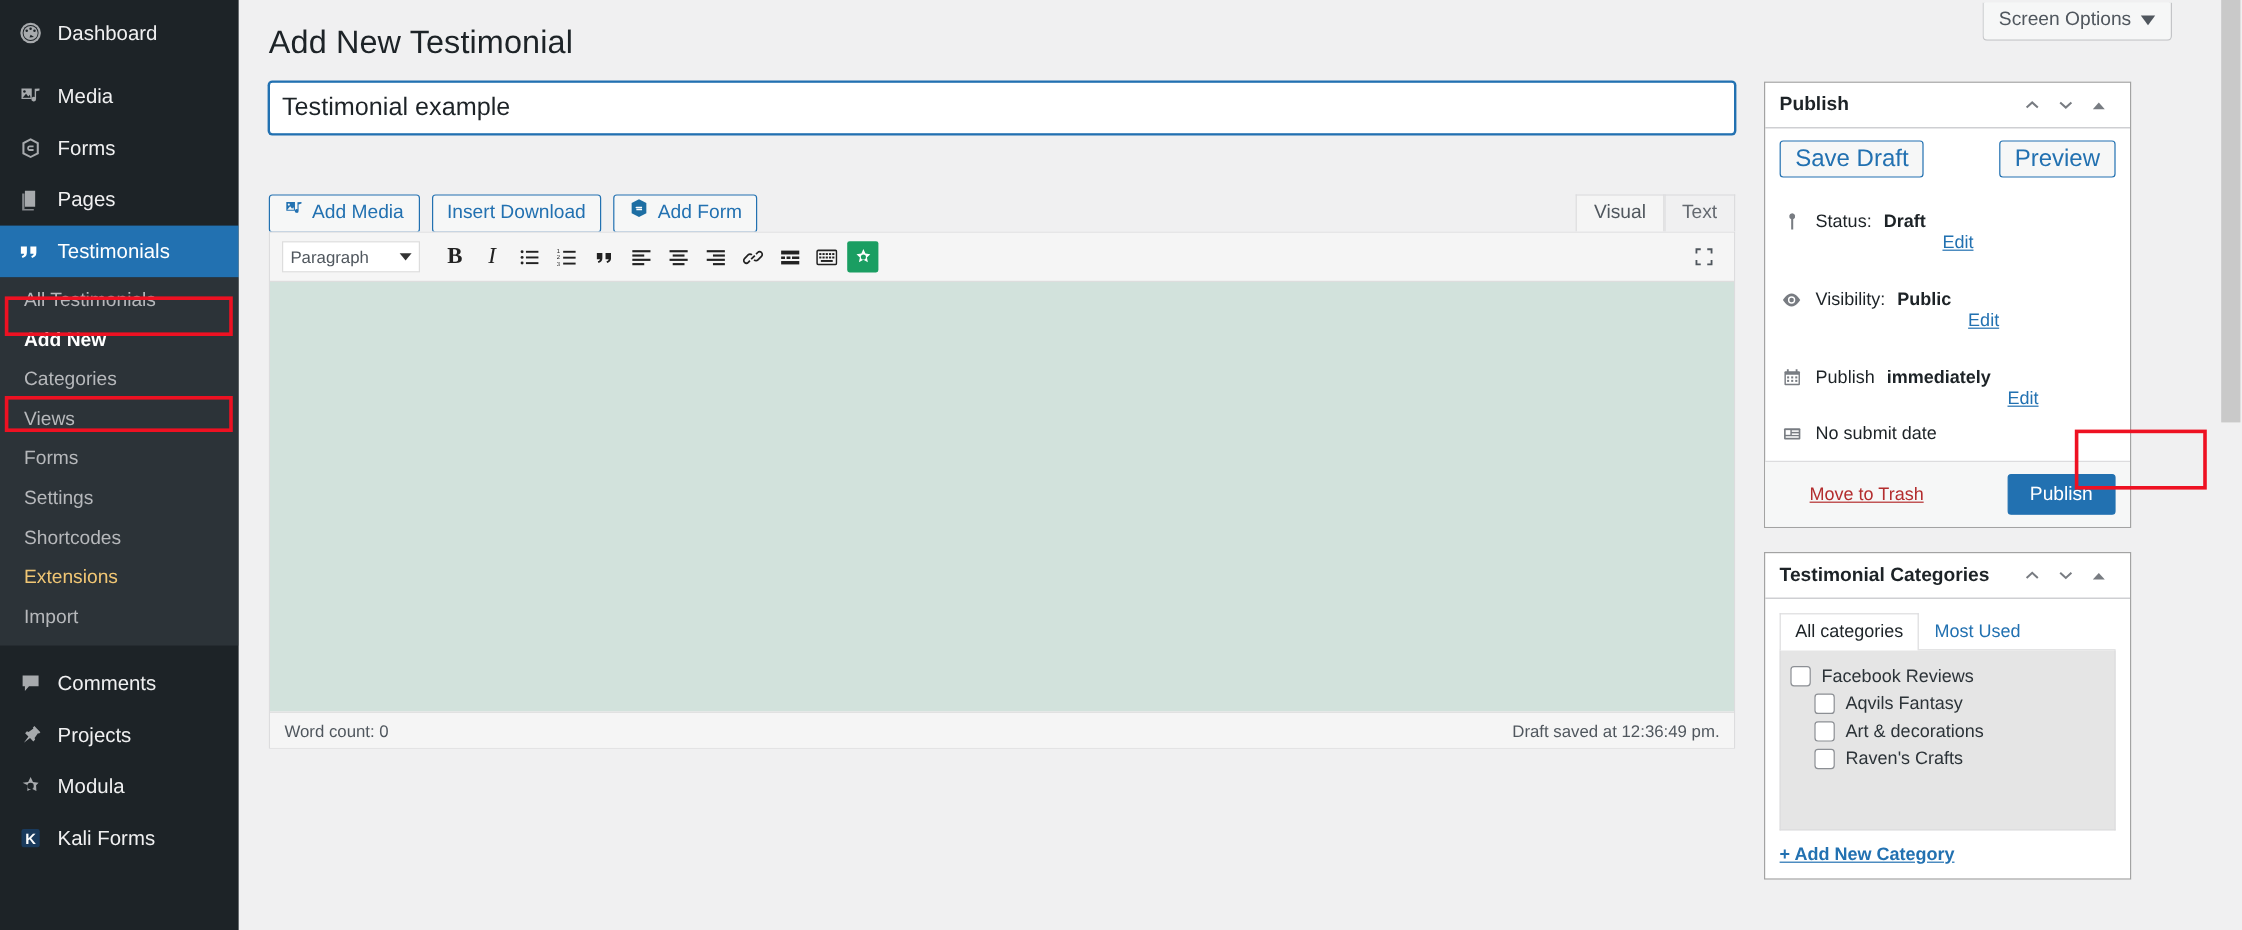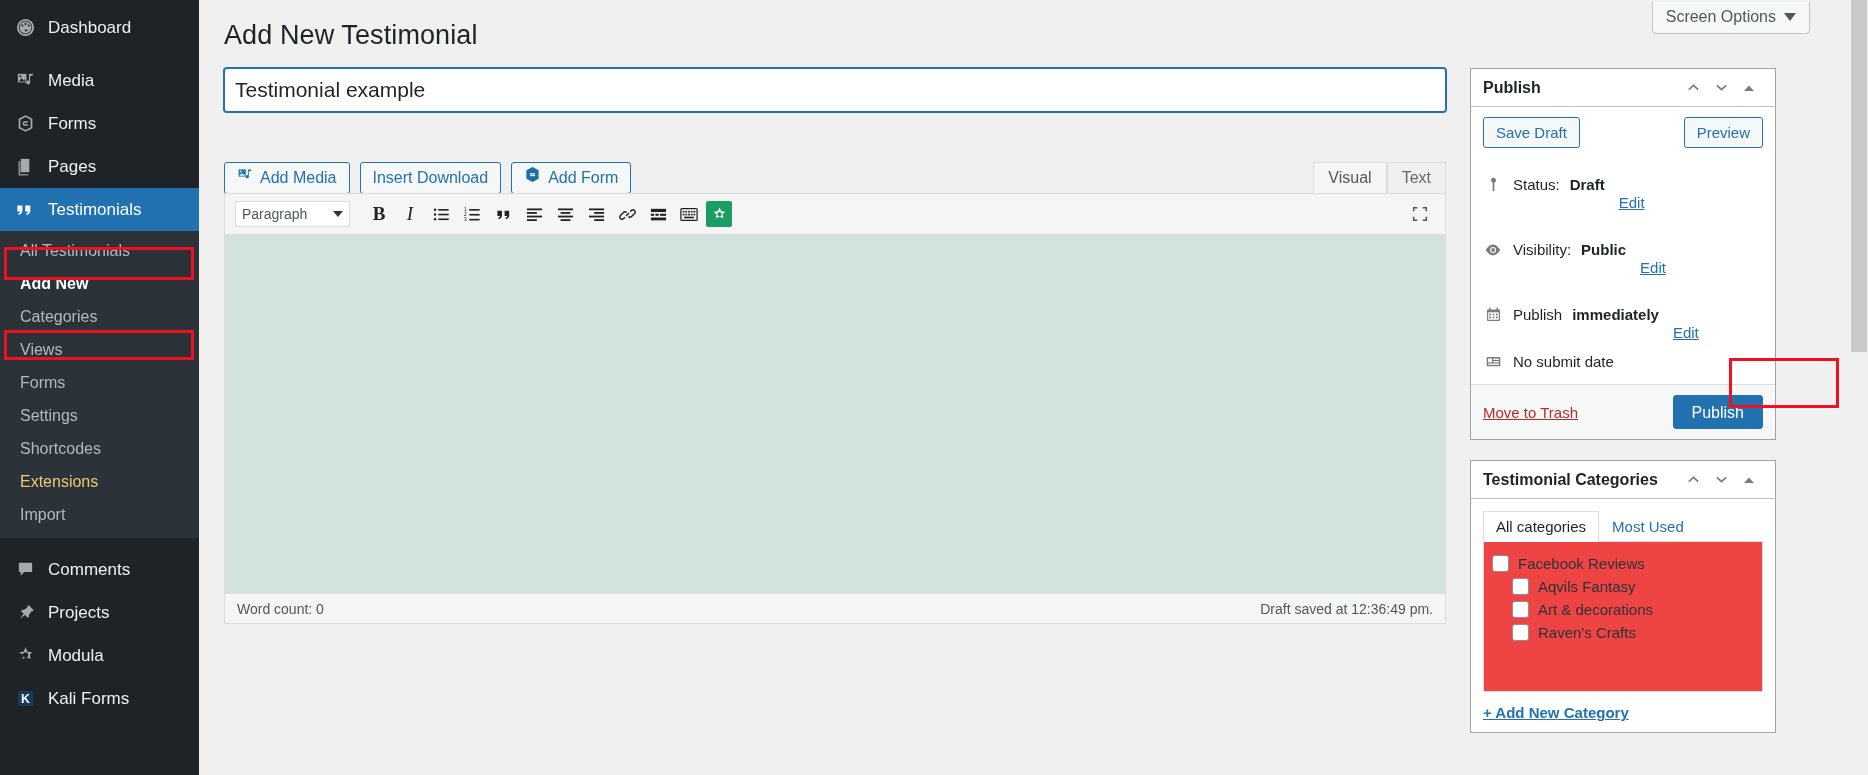--- a/index.html
+++ b/index.html
@@ -256,21 +256,21 @@
 
   #publish-top {
     display: flex; justify-content: space-between; align-items: center;
     padding: 10px 12px 4px 12px;
   }
   .wp-btn-secondary {
     border: 1px solid #2271b1;
     background: #f6f7f7;
     color: #2271b1;
     border-radius: 3px;
-    font-size: 15px;
+    font-size: 20px;
     padding: 4px 12px;
     height: 31px;
     line-height: 21px;
   }
   .misc-row {
     display: flex; align-items: center;
     padding: 6px 12px;
     font-size: 15px;
     color: #1d2327;
     gap: 10px;
@@ -289,21 +289,21 @@
   }
   #publish-actions {
     display: flex; align-items: center; justify-content: space-between;
     background: #f6f7f7;
     border-top: 1px solid #dcdcde;
     padding: 10px 12px;
     margin-top: 8px;
     position: relative;
   }
   #trash-link {
-    color: #b32d2e; text-decoration: underline; font-size: 15px;
+    color: #b32d2e; text-decoration: underline; font-size: 15px; margin-left: 25px;
   }
   #publish-btn {
     background: #2271b1;
     border: 1px solid #2271b1;
     color: #fff;
     border-radius: 3px;
     font-size: 16px;
     padding: 6px 18px;
     height: 34px;
     line-height: 22px;
@@ -327,21 +327,21 @@
     background: #fff;
     border-color: #dcdcde;
     color: #1d2327;
   }
   .cat-list {
     border: 1px solid #dcdcde;
     border-top: none;
     height: 150px;
     padding: 10px 8px;
     overflow: hidden;
-    background: #ef4444;
+    background: #e5e5e5;
   }
   .cat-item {
     display: flex; align-items: center; gap: 9px;
     font-size: 15px;
     color: #2c3338;
     padding: 3px 0;
   }
   .cat-item.child { padding-left: 20px; }
   .cbx {
     width: 17px; height: 17px;

